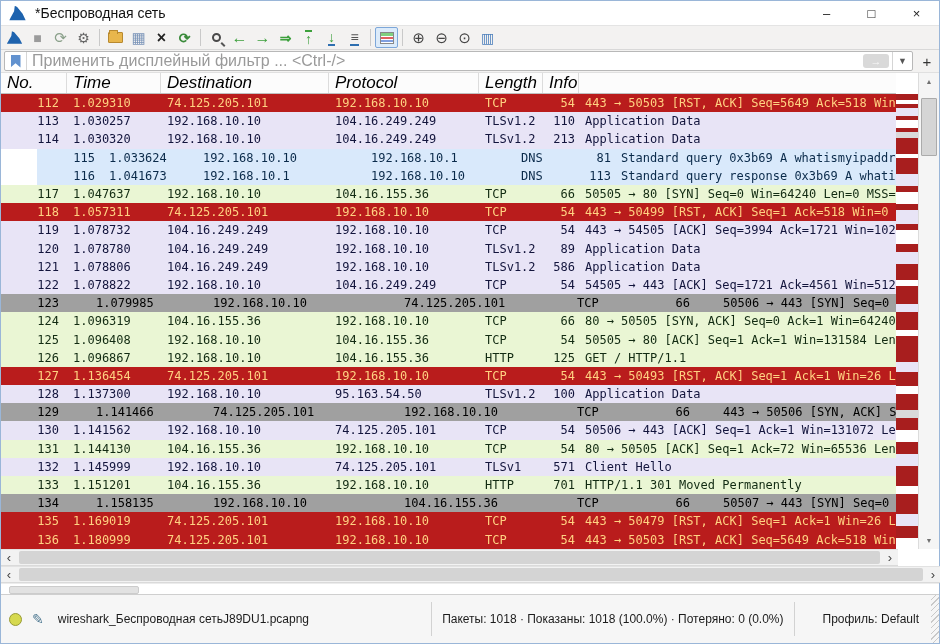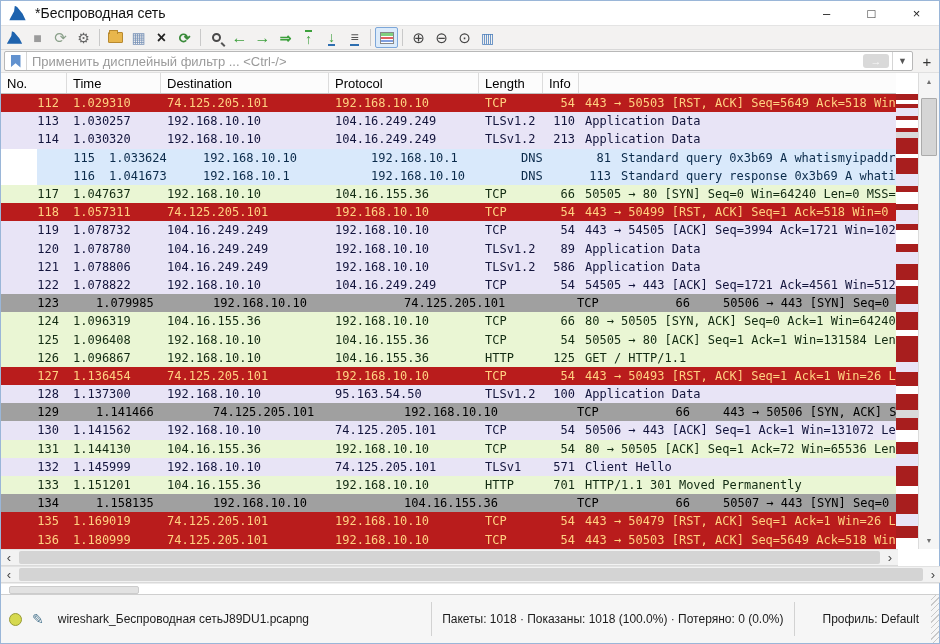--- a/index.html
+++ b/index.html
@@ -45,29 +45,29 @@
   .icon-colorize-icon { border:1px solid #7da7d9; background:#dcebfa; }
   .icon-colorize-icon .shape { width:14px; height:12px; background:linear-gradient(to bottom,#7fd07f 0 3px,#fff 3px 4px,#e06060 4px 6px,#fff 6px 7px,#7f9fe0 7px 9px,#fff 9px 10px,#e0d060 10px 12px); border:1px solid #888; }
   .icon-zoom-in-icon .glyph, .icon-zoom-out-icon .glyph, .icon-zoom-original-icon .glyph { color:#444; font-size:15px; }
   .icon-resize-columns-icon .glyph { color:#4a7ebb; font-size:14px; }
 
   
   .filterbar { height:23px; background:#f3f2f1; display:flex; align-items:center; padding:1px 3px; flex:0 0 auto; border-bottom:1px solid #e0e0e0; }
   .filter-field { flex:1; height:20px; background:#fff; border:1px solid #b8b8b8; border-radius:2px; display:flex; align-items:center; }
   .bookmark-wrap { width:22px; height:100%; display:flex; align-items:center; justify-content:center; border-right:1px solid #d5d5d5; }
   .bookmark { width:10px; height:13px; background:#6292cf; clip-path:polygon(0 0,100% 0,100% 100%,50% 68%,0 100%); }
-  .filter-placeholder { color:#9a9a9a; font-size:13px; margin-left:5px; flex:1; white-space:nowrap; overflow:hidden; }
+  .filter-placeholder { color:#9a9a9a; font-size:16px; margin-left:5px; flex:1; white-space:nowrap; overflow:hidden; }
   .filter-apply { width:26px; height:14px; background:#d9d9d9; border-radius:3px; color:#fafafa; font-size:11px; display:flex; align-items:center; justify-content:center; margin-right:3px; }
   .filter-caret { font-size:9px; color:#555; padding:0 5px; border-left:1px solid #d5d5d5; height:100%; display:flex; align-items:center; }
   .filter-add { width:18px; text-align:center; font-size:15px; color:#333; margin-left:5px; }
 
   
   .packetarea { flex:0 0 auto; height:476px; display:flex; }
   .plist { width:897px; display:flex; flex-direction:column; overflow:hidden; }
-  .phead { height:21px; display:grid; grid-template-columns:66px 94px 168px 150px 64px 36px 1fr; background:#fcfcfc; border-bottom:1px solid #c0c0c0; font-size:13px; color:#000; align-items:center; flex:0 0 auto; }
+  .phead { height:21px; display:grid; grid-template-columns:66px 94px 168px 150px 64px 36px 1fr; background:#fcfcfc; border-bottom:1px solid #c0c0c0; font-size:17px; color:#000; align-items:center; flex:0 0 auto;font-style:italic; }
   .hcell { padding-left:6px; height:100%; display:flex; align-items:center; border-right:1px solid #dcdcdc; white-space:nowrap; overflow:hidden; }
   .rows { flex:1; display:flex; flex-direction:column; }
   .prow { height:18.2px; flex:0 0 auto; display:grid; grid-template-columns:66px 94px 168px 150px 64px 36px 1fr; font-family:"DejaVu Sans Mono","Liberation Mono",monospace; font-size:12px; align-items:center; white-space:nowrap; }
   .prow span { overflow:hidden; }
   .c-no { text-align:right; padding-right:8px; }
   .c-len { text-align:right; padding-right:4px; }
   .c-time,.c-src,.c-dst,.c-proto,.c-info { padding-left:6px; }
   .row-badtcp { background:#b91c1c; color:#ffd282; }
   .row-tls { background:#e8e4f6; color:#12143c; }
   .row-dns { background:#d9e9fb; color:#0a2a4a;margin-left:36px; }

